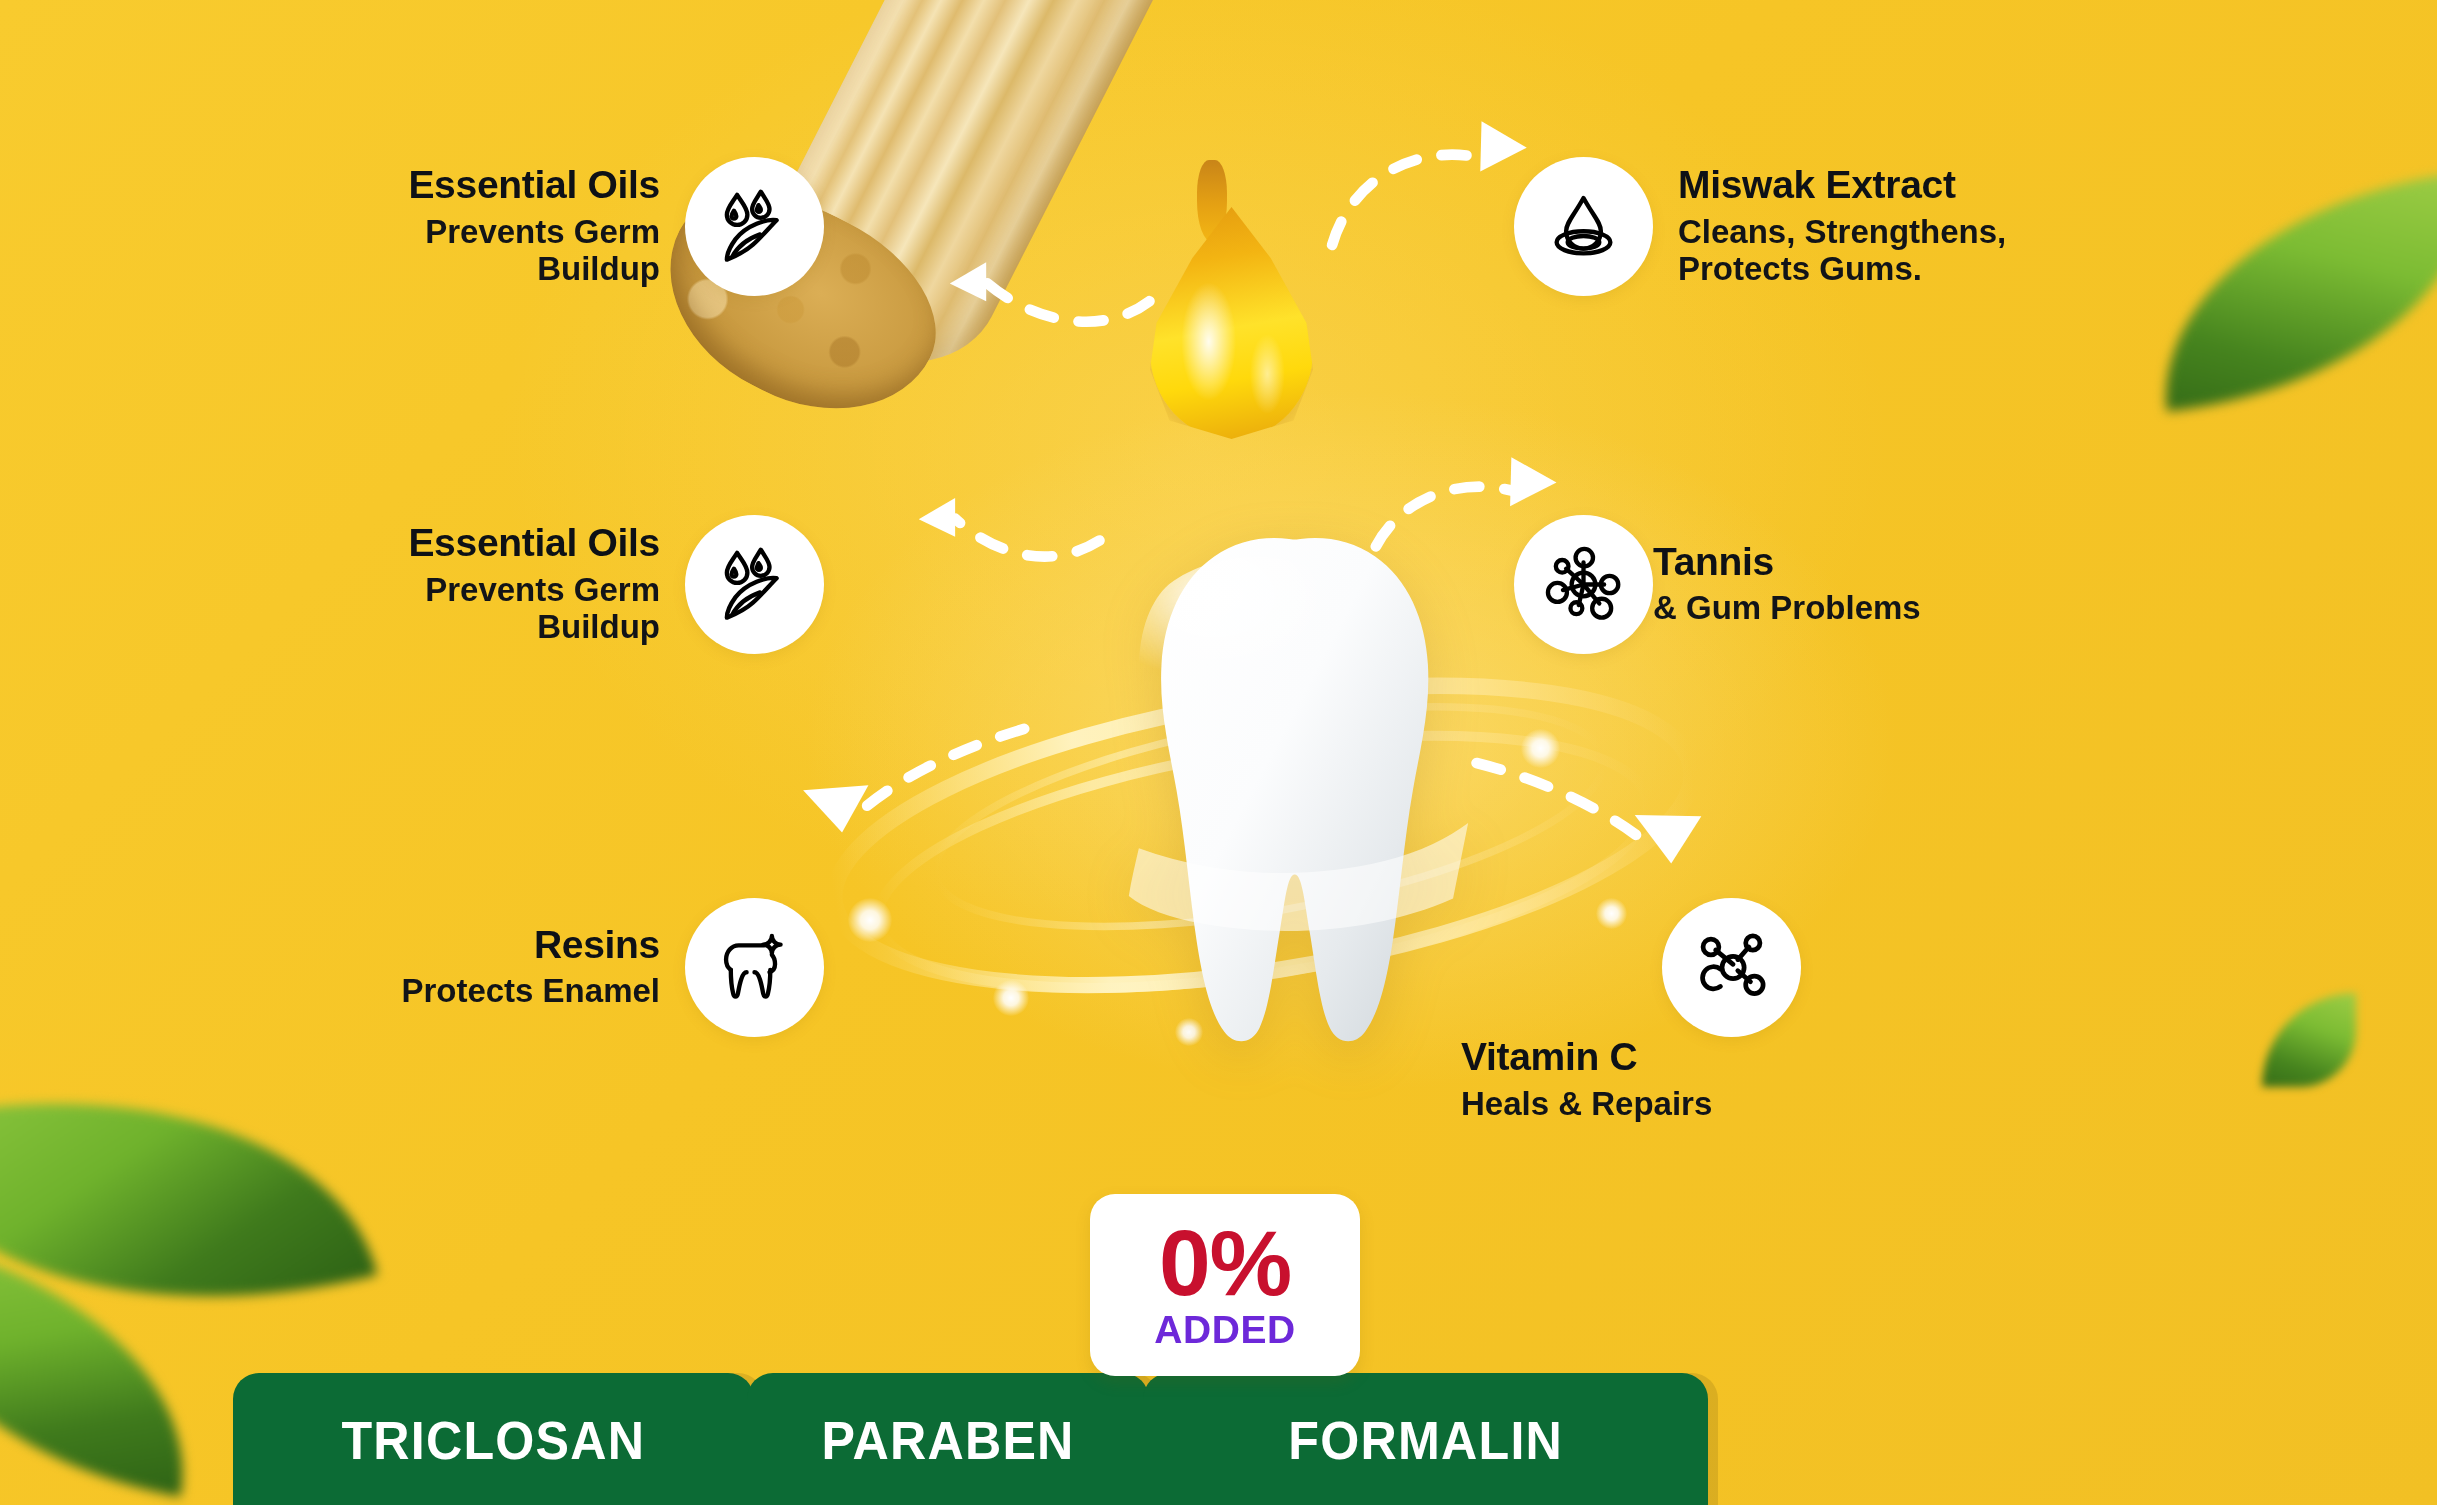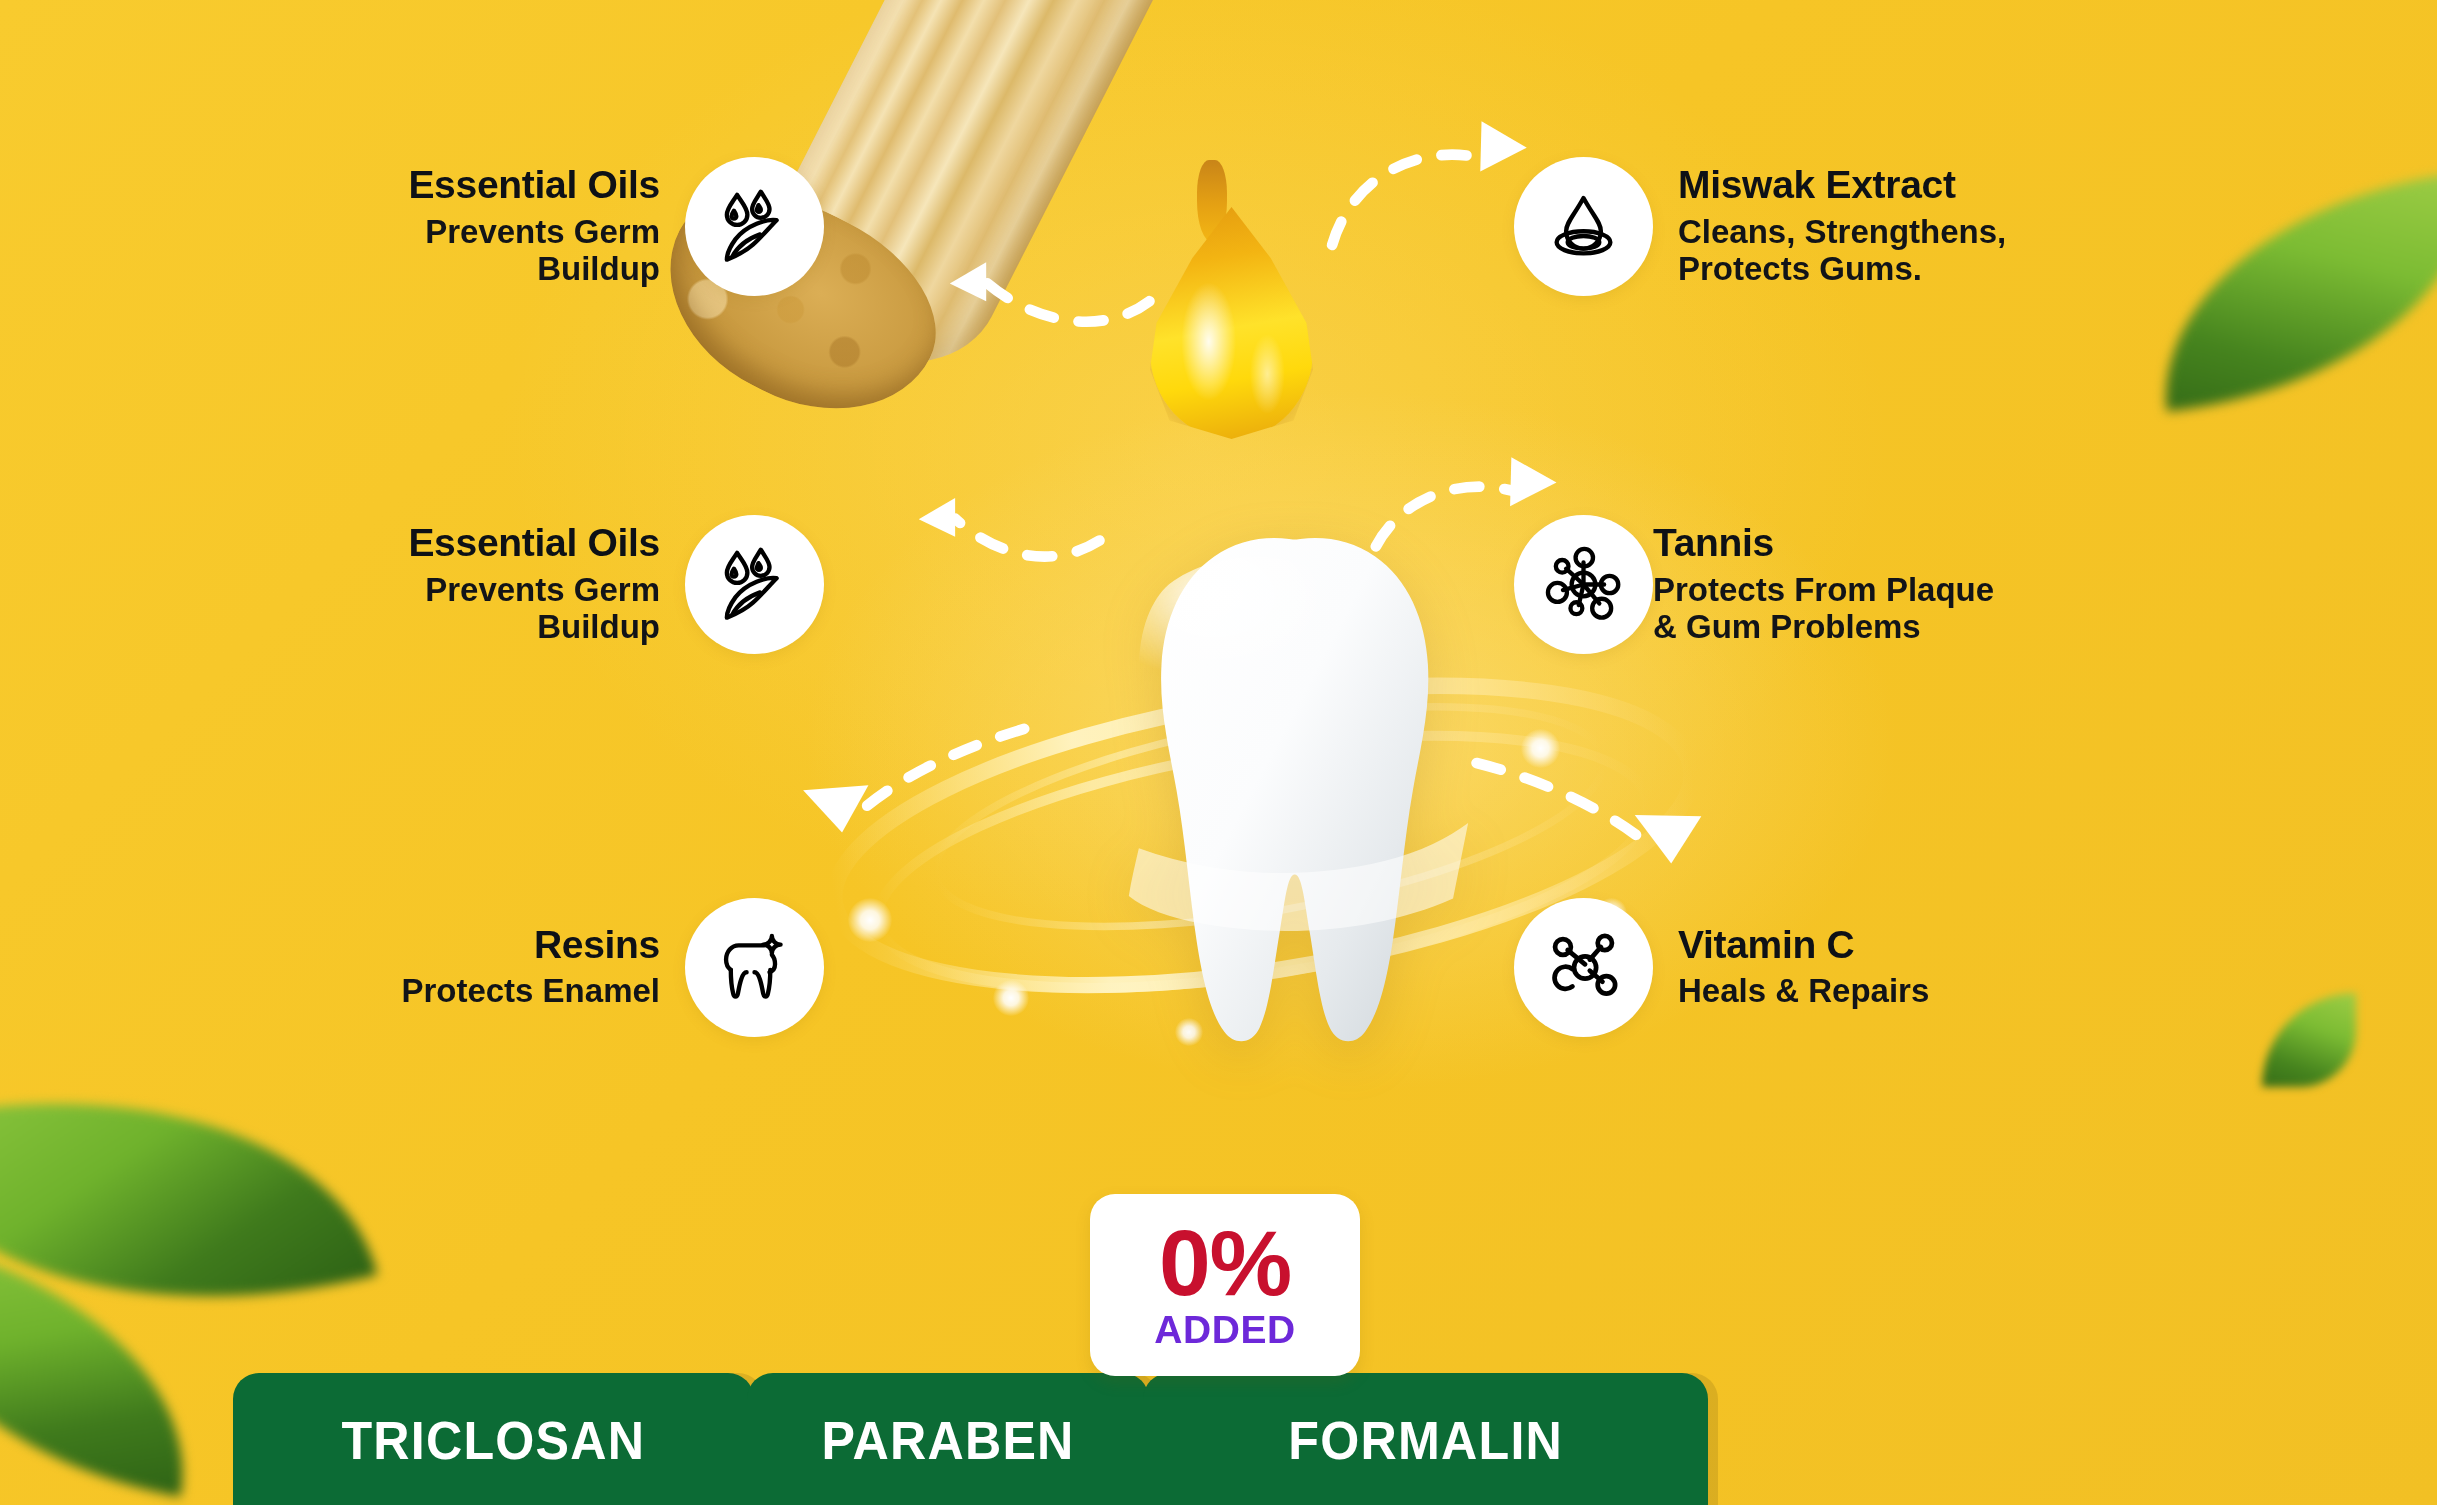--- a/index.html
+++ b/index.html
@@ -317,21 +317,20 @@
           <circle cx="23" cy="27" r="8"></circle>
           <circle cx="17" cy="60" r="12"></circle>
           <circle cx="83" cy="50" r="11"></circle>
           <circle cx="73" cy="80" r="12"></circle>
           <circle cx="41" cy="80" r="7.5"></circle>
         </svg>
       </span>
     </div>
     <div class="txt-right" style="width:603px;">
       <div class="title">Tannis</div>
-      <div class="desc">Protects From Plaque</div>
       <div class="desc">&amp; Gum Problems</div>
     </div>
   </div>
 
   <div class="row left" id="row-resins" style="left:245px;top:898px;">
     <div class="txt-left" style="width:415px;margin-right:25px;">
       <div class="title">Resins</div>
       <div class="desc">Protects Enamel</div>
     </div>
     <div class="icon-circle">
@@ -340,21 +339,21 @@
           <path d="M62 22H30c-9 0-16 8-16 18 0 7 3 11 6 13"></path>
           <path d="M72 34c3 3 4 8 4 12 0 6-4 9-7 10"></path>
           <path d="M20 53c0 9 1 22 3 30 1 5 5 5 6 0 2-11 5-27 11-27"></path>
           <path d="M70 53c0 9-1 22-3 30-1 5-5 5-6 0-2-11-5-27-11-27"></path>
           <path d="M72 10c0 6 5 11 11 11-6 0-11 5-11 11 0-6-5-11-11-11 6 0 11-5 11-11z"></path>
         </svg>
       </span>
     </div>
   </div>
 
-  <div class="row" id="row-vitamin-c" style="left:1514px;top:898px;">
+  <div class="row" id="row-vitamin-c" style="left:1436px;top:898px;flex-direction:column;">
     <div class="icon-circle">
       <span>
         <svg viewBox="0 0 100 100" fill="none" stroke="#000" stroke-width="6" stroke-linecap="round">
           <line x1="52" y1="46" x2="30" y2="28"></line>
           <line x1="58" y1="40" x2="72" y2="24"></line>
           <line x1="58" y1="54" x2="74" y2="68"></line>
           <circle cx="52" cy="50" r="14"></circle>
           <circle cx="24" cy="24" r="10"></circle>
           <circle cx="77" cy="19" r="9"></circle>
           <circle cx="79" cy="72" r="11"></circle>

